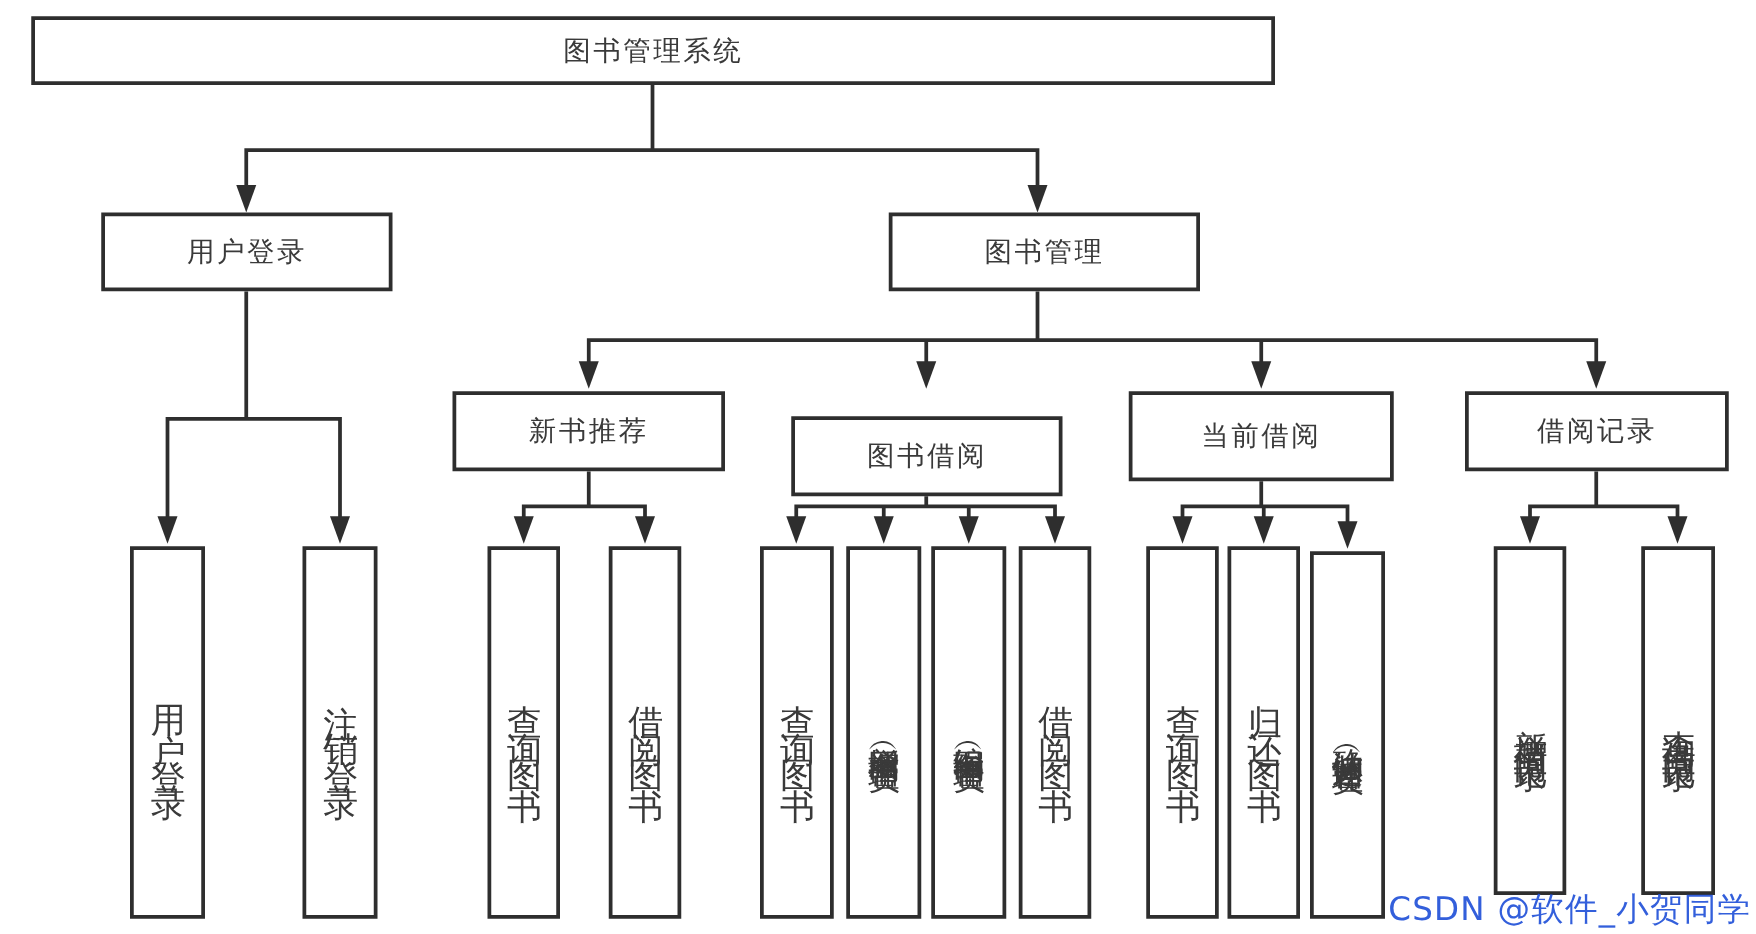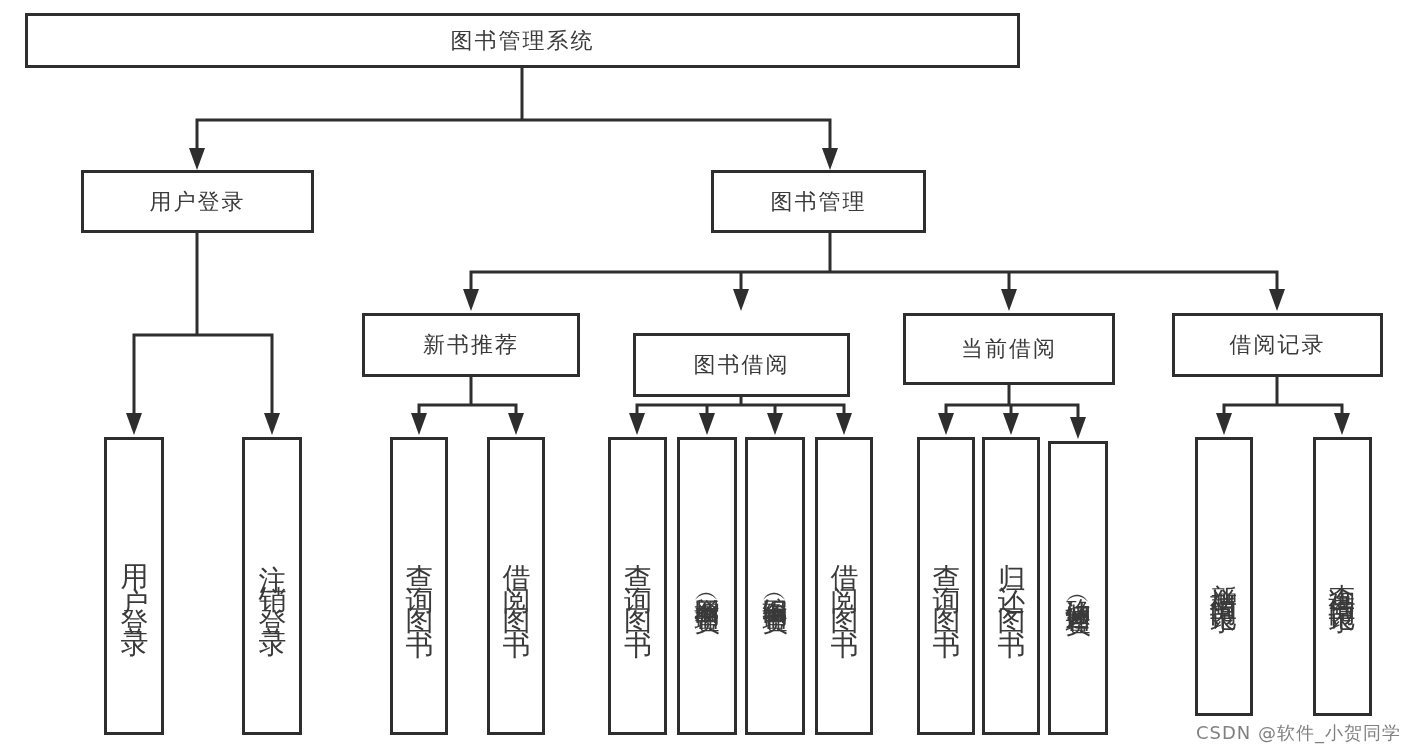--- a/index.html
+++ b/index.html
@@ -34,21 +34,21 @@
     line-height:1;
     white-space:nowrap;
   }
   .s4{font-size:28px;letter-spacing:22px;}
   .s6{font-size:27px;letter-spacing:5px;}
   .s9{font-size:25px;letter-spacing:2px;}
 
   
   #root-box      {left:25px;  top:13px;  width:995px; height:55px;}
   #user-login    {left:81px;  top:170px; width:233px; height:63px;}
-  #book-mgmt     {left:711px; top:170px; width:215px; height:63px;font-family:Liberation Mono, monospace;}
+  #book-mgmt     {left:711px; top:170px; width:249px; height:63px;font-family:Liberation Mono, monospace;}
   #nbr-box       {left:362px; top:313px; width:218px; height:64px;align-items:center;}
   #bb-box        {left:633px; top:313px; width:217px; height:64px;margin-top:20px;}
   #cb-box        {left:903px; top:313px; width:212px; height:72px;}
   #br-box        {left:1172px;top:313px; width:211px; height:64px;align-items:center;}
 
   #l-ul   {left:104px; top:437px; width:60px; height:298px;}
   #l-lo   {left:242px; top:437px; width:60px; height:298px;}
   #l-nbr-q{left:390px; top:437px; width:58px; height:298px;}
   #l-nbr-b{left:487px; top:437px; width:58px; height:298px;}
   #l-bb-q {left:608px; top:437px; width:59px; height:298px;}
@@ -57,23 +57,23 @@
   #l-bb-b {left:815px; top:437px; width:58px; height:298px;}
   #l-cb-q {left:917px; top:437px; width:58px; height:298px;}
   #l-cb-r {left:982px; top:437px; width:58px; height:298px;}
   #l-cb-c {left:1048px;top:441px; width:60px; height:294px;}
   #l-br-a {left:1195px;top:437px; width:58px; height:279px;}
   #l-br-q {left:1313px;top:437px; width:59px; height:279px;}
 
   #watermark{
     position:absolute;
     right:4px;bottom:2px;
-    font-size:18px;
+    font-size:26px;
     letter-spacing:1px;
-    color:#737373;
+    color:#1d4ed8;
     opacity:0.9;
     z-index:3;
     white-space:nowrap;
   }
 </style>
 </head>
 <body>
 
 <div id="canvas">
 

